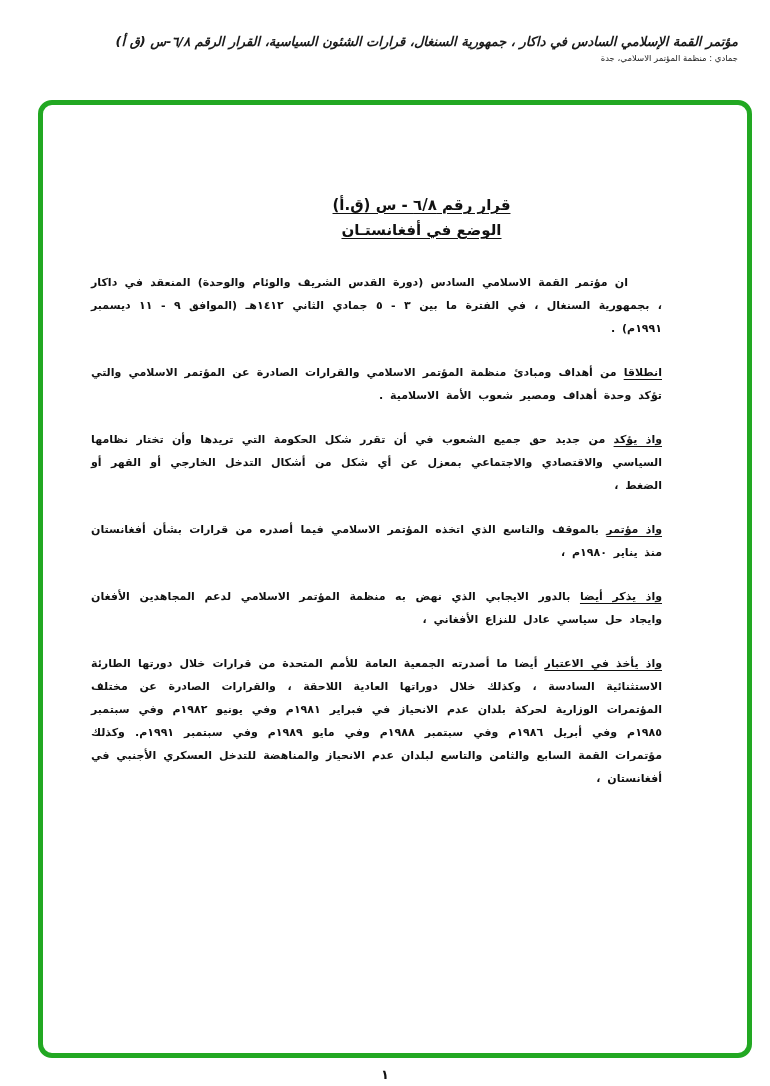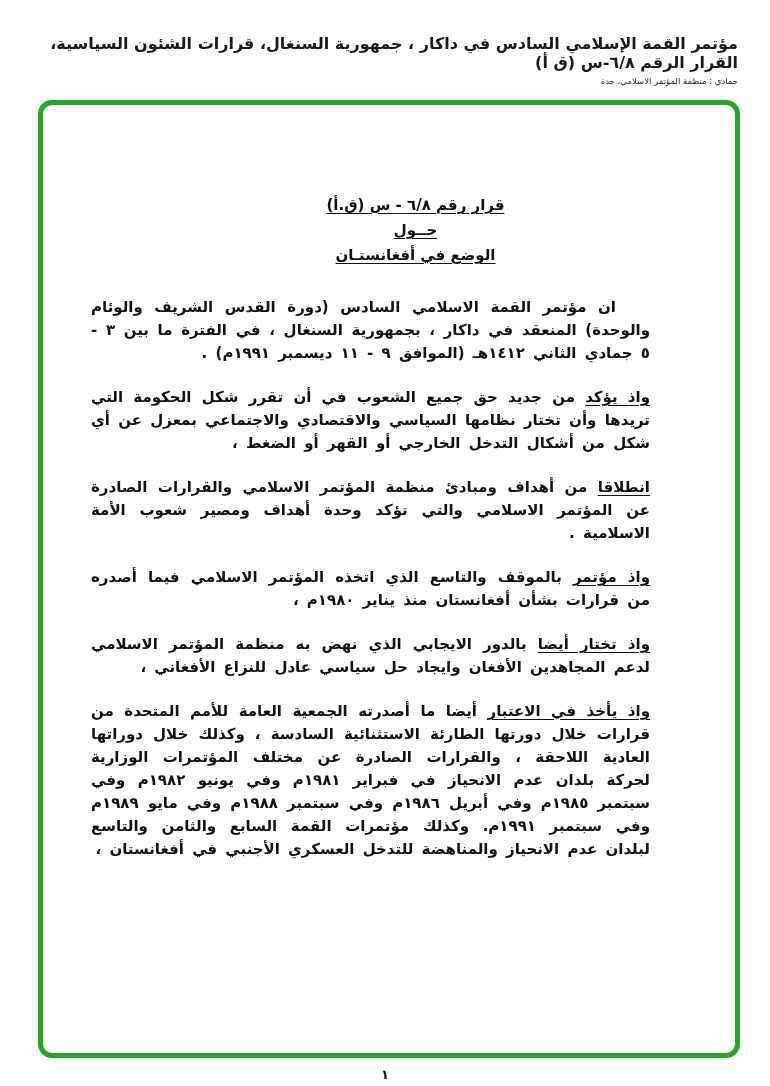--- a/index.html
+++ b/index.html
@@ -14,38 +14,40 @@
   }
   .page-header {
     position: absolute;
     top: 34px;
     right: 32px;
     left: 32px;
     direction: rtl;
     text-align: right;
   }
   .page-header .line1 {
-    font-size: 16px;
+    font-size: 13px;
     font-weight: 700;
     color: #1a1a1a;
+    font-style: italic;
   }
   .page-header .line2 {
     font-size: 8.5px;
     margin-top: 4px;
     color: #222222;
   }
   .doc-frame {
     position: absolute;
     left: 38px;
     top: 100px;
     width: 692px;
     height: 948px;
     border: 5px solid #22a822;
     border-radius: 14px;
     background: #ffffff;
+    padding-left: 12px;
   }
   .doc-content {
     position: absolute;
     top: 88px;
     right: 85px;
     left: 48px;
     direction: rtl;
     color: #111111;
   }
   .title-block {
@@ -55,21 +57,21 @@
     font-size: 15px;
     line-height: 25px;
   }
   .title-block .t {
     display: inline-block;
     text-decoration: underline;
     text-underline-offset: 3px;
   }
   .title-block .t-row { display: block; }
   p.para {
-    font-size: 15px;
+    font-size: 11px;
     font-weight: 700;
     line-height: 23px;
     text-align: justify;
     margin: 12px 0 21px 0;
     word-spacing: 3px;
   }
   p.para.indent { text-indent: 34px; }
   p.para .lead {
     text-decoration: underline;
     text-underline-offset: 3px;
@@ -92,32 +94,31 @@
 <div class="page-header">
   <div class="line1">مؤتمر القمة الإسلامي السادس في داكار ، جمهورية السنغال، قرارات الشئون السياسية، القرار الرقم ٦/٨-س (ق أ)</div>
   <div class="line2">جمادي : منظمة المؤتمر الاسلامي، جدة</div>
 </div>
 
 <div class="doc-frame">
   <div class="doc-content">
 
     <div class="title-block">
       <span class="t-row"><span class="t">قرار رقم ٦/٨ - س  (ق.أ)</span></span>
-      <span class="t-row"><span class="t">حــول</span></span>
       <span class="t-row"><span class="t">الوضع في أفغانستـان</span></span>
     </div>
 
     <p class="para indent"><span>ان مؤتمر القمة الاسلامي السادس (دورة القدس الشريف والوئام والوحدة) المنعقد في داكار ، بجمهورية السنغال ، في الفترة ما بين ٣ - ٥ جمادي الثاني ١٤١٢هـ (الموافق ٩ - ١١ ديسمبر ١٩٩١م) .</span></p>
 
+    <p class="para"><span class="lead">انطلاقا</span><span> من أهداف ومبادئ منظمة المؤتمر الاسلامي والقرارات الصادرة عن المؤتمر الاسلامي والتي تؤكد وحدة أهداف ومصير شعوب الأمة الاسلامية .</span></p>
+
     <p class="para"><span class="lead">واذ يؤكد</span><span> من جديد حق جميع الشعوب في أن تقرر شكل الحكومة التي تريدها وأن تختار نظامها السياسي والاقتصادي والاجتماعي بمعزل عن أي شكل من أشكال التدخل الخارجي أو القهر أو الضغط ،</span></p>
-
-    <p class="para"><span class="lead">انطلاقا</span><span> من أهداف ومبادئ منظمة المؤتمر الاسلامي والقرارات الصادرة عن المؤتمر الاسلامي والتي تؤكد وحدة أهداف ومصير شعوب الأمة الاسلامية .</span></p>
 
     <p class="para"><span class="lead">واذ مؤتمر</span><span> بالموقف والتاسع الذي اتخذه المؤتمر الاسلامي فيما أصدره من قرارات بشأن أفغانستان منذ يناير ١٩٨٠م ،</span></p>
 
-    <p class="para"><span class="lead">واذ تختار أيضا</span><span> بالدور الايجابي الذي نهض به منظمة المؤتمر الاسلامي لدعم المجاهدين الأفغان وايجاد حل سياسي عادل للنزاع الأفغاني ،</span></p>
+    <p class="para"><span class="lead">واذ يذكر أيضا</span><span> بالدور الايجابي الذي نهض به منظمة المؤتمر الاسلامي لدعم المجاهدين الأفغان وايجاد حل سياسي عادل للنزاع الأفغاني ،</span></p>
 
     <p class="para"><span class="lead">واذ يأخذ في الاعتبار</span><span> أيضا ما أصدرته الجمعية العامة للأمم المتحدة من قرارات خلال دورتها الطارئة الاستثنائية السادسة ، وكذلك خلال دوراتها العادية اللاحقة ، والقرارات الصادرة عن مختلف المؤتمرات الوزارية لحركة بلدان عدم الانحياز في فبراير ١٩٨١م وفي يونيو ١٩٨٢م وفي سبتمبر ١٩٨٥م وفي أبريل ١٩٨٦م وفي سبتمبر ١٩٨٨م وفي مايو ١٩٨٩م وفي سبتمبر ١٩٩١م. وكذلك مؤتمرات القمة السابع والثامن والتاسع لبلدان عدم الانحياز والمناهضة للتدخل العسكري الأجنبي في أفغانستان ،</span></p>
 
   </div>
 </div>
 
 <div class="page-number">١</div>
 
 </body></html>

